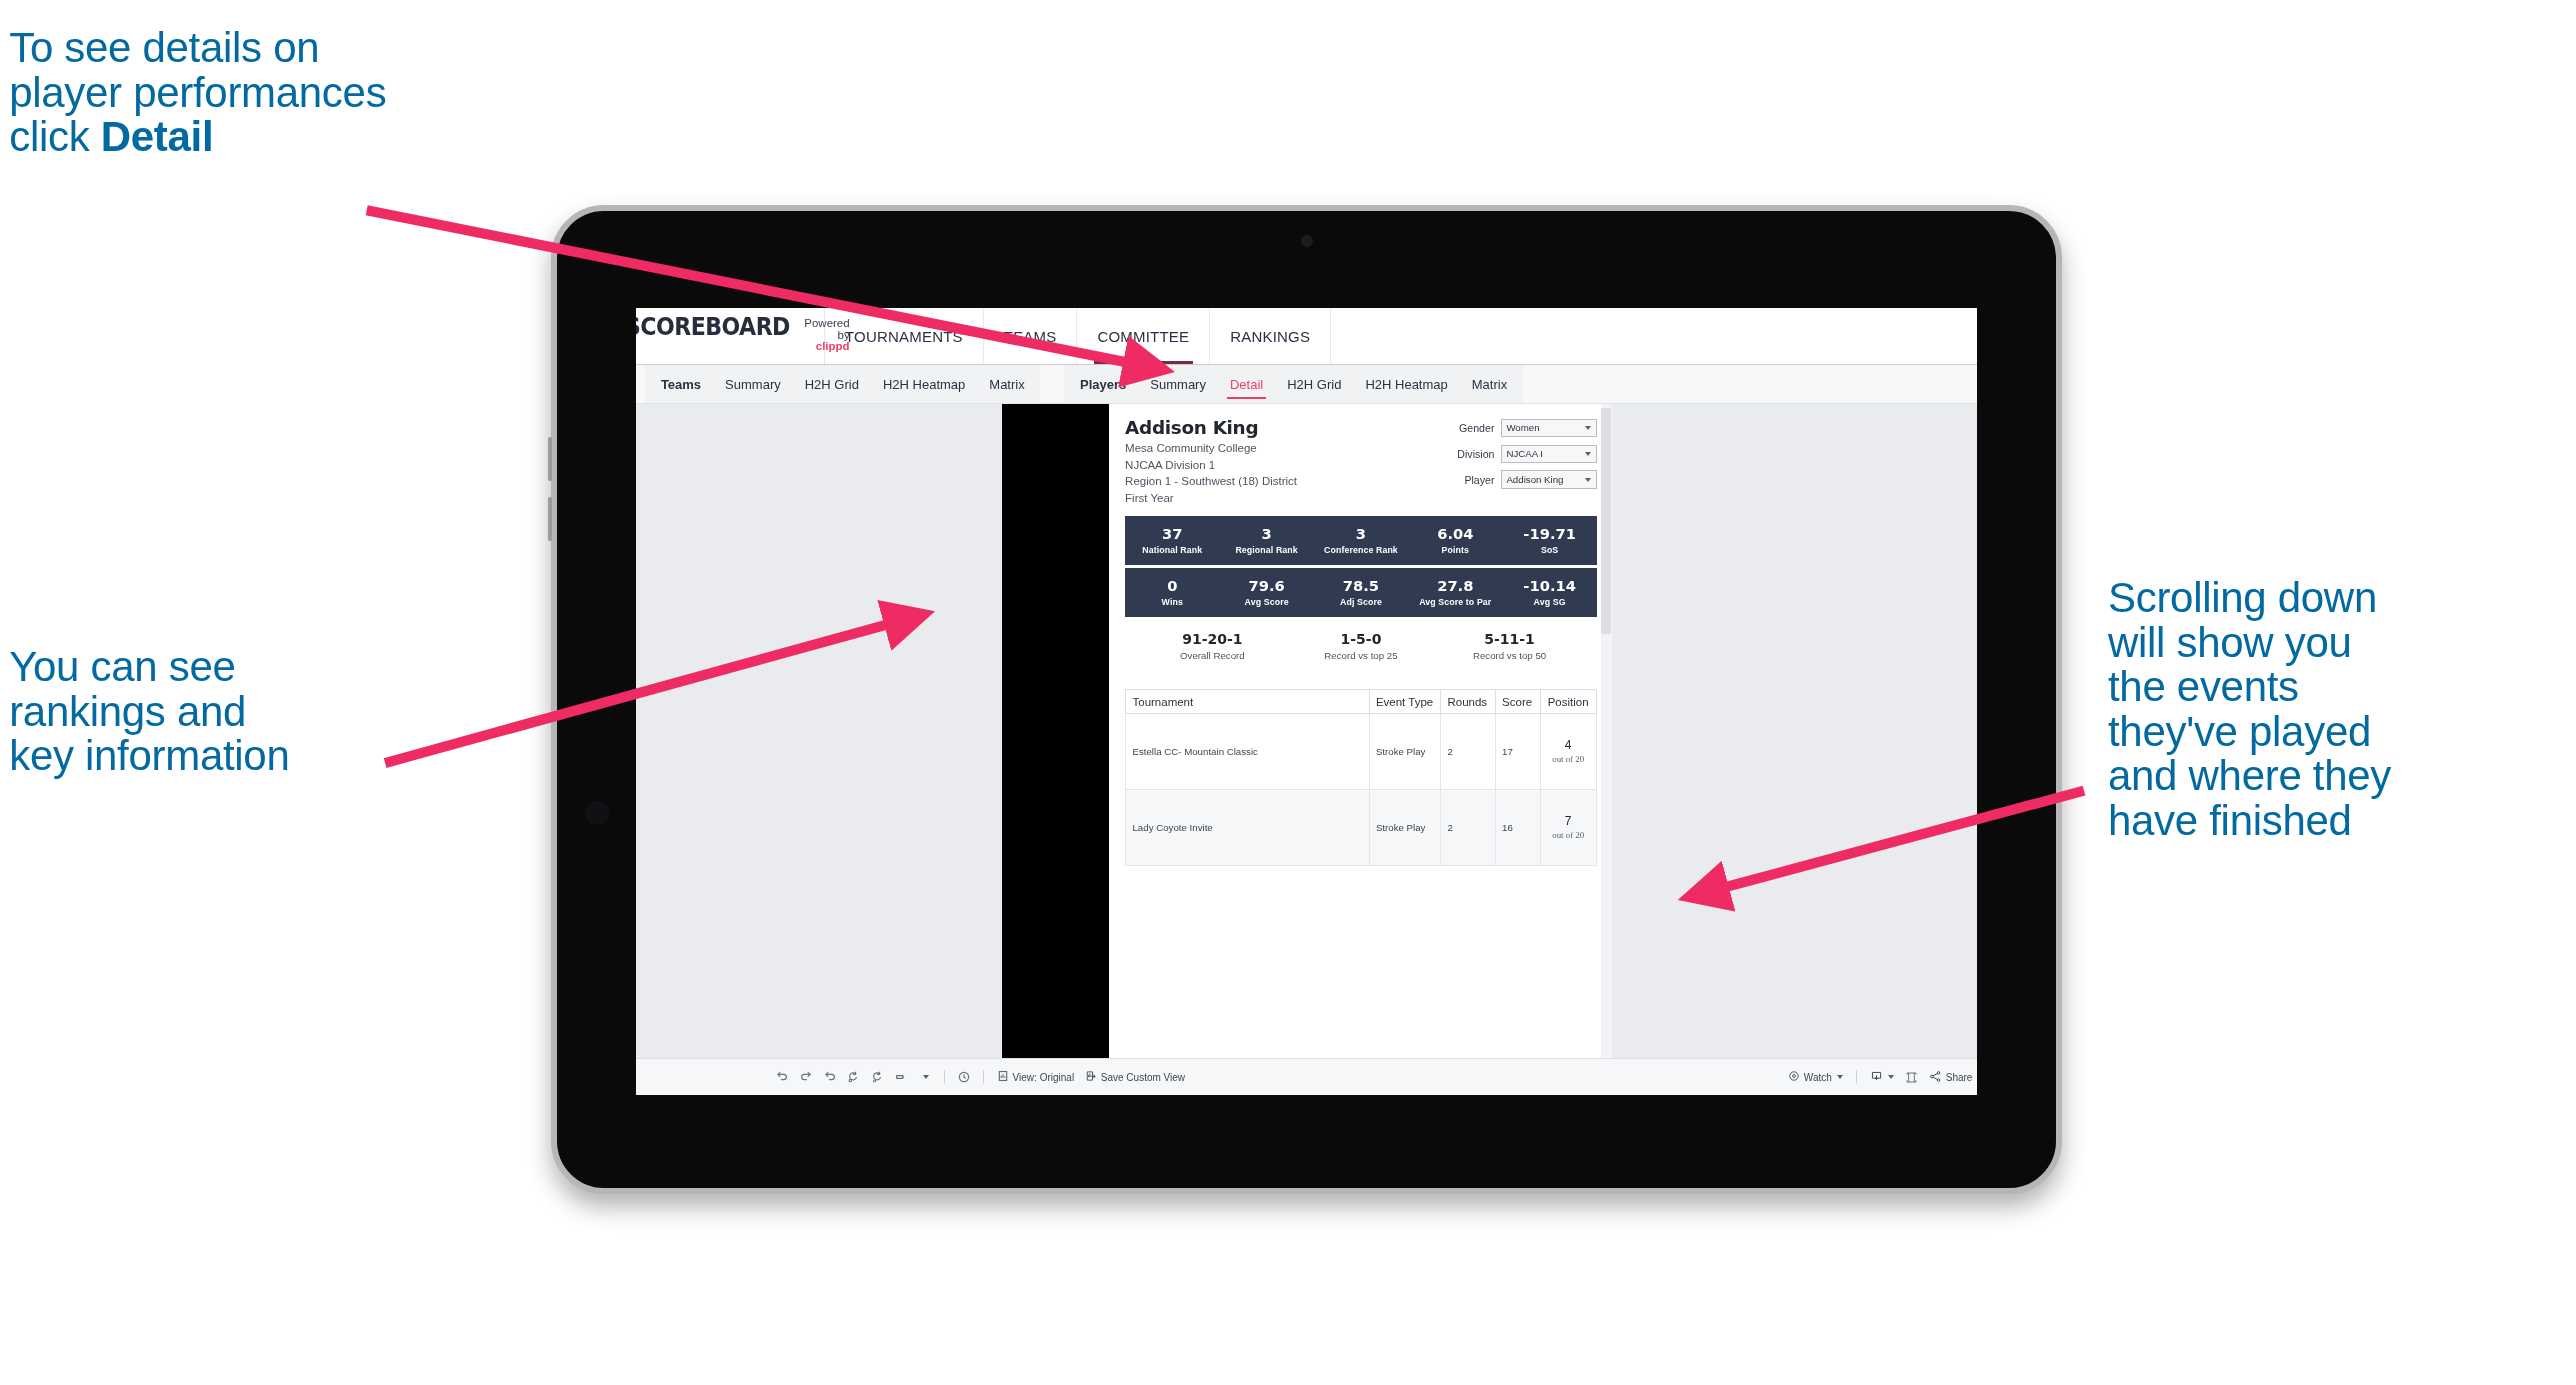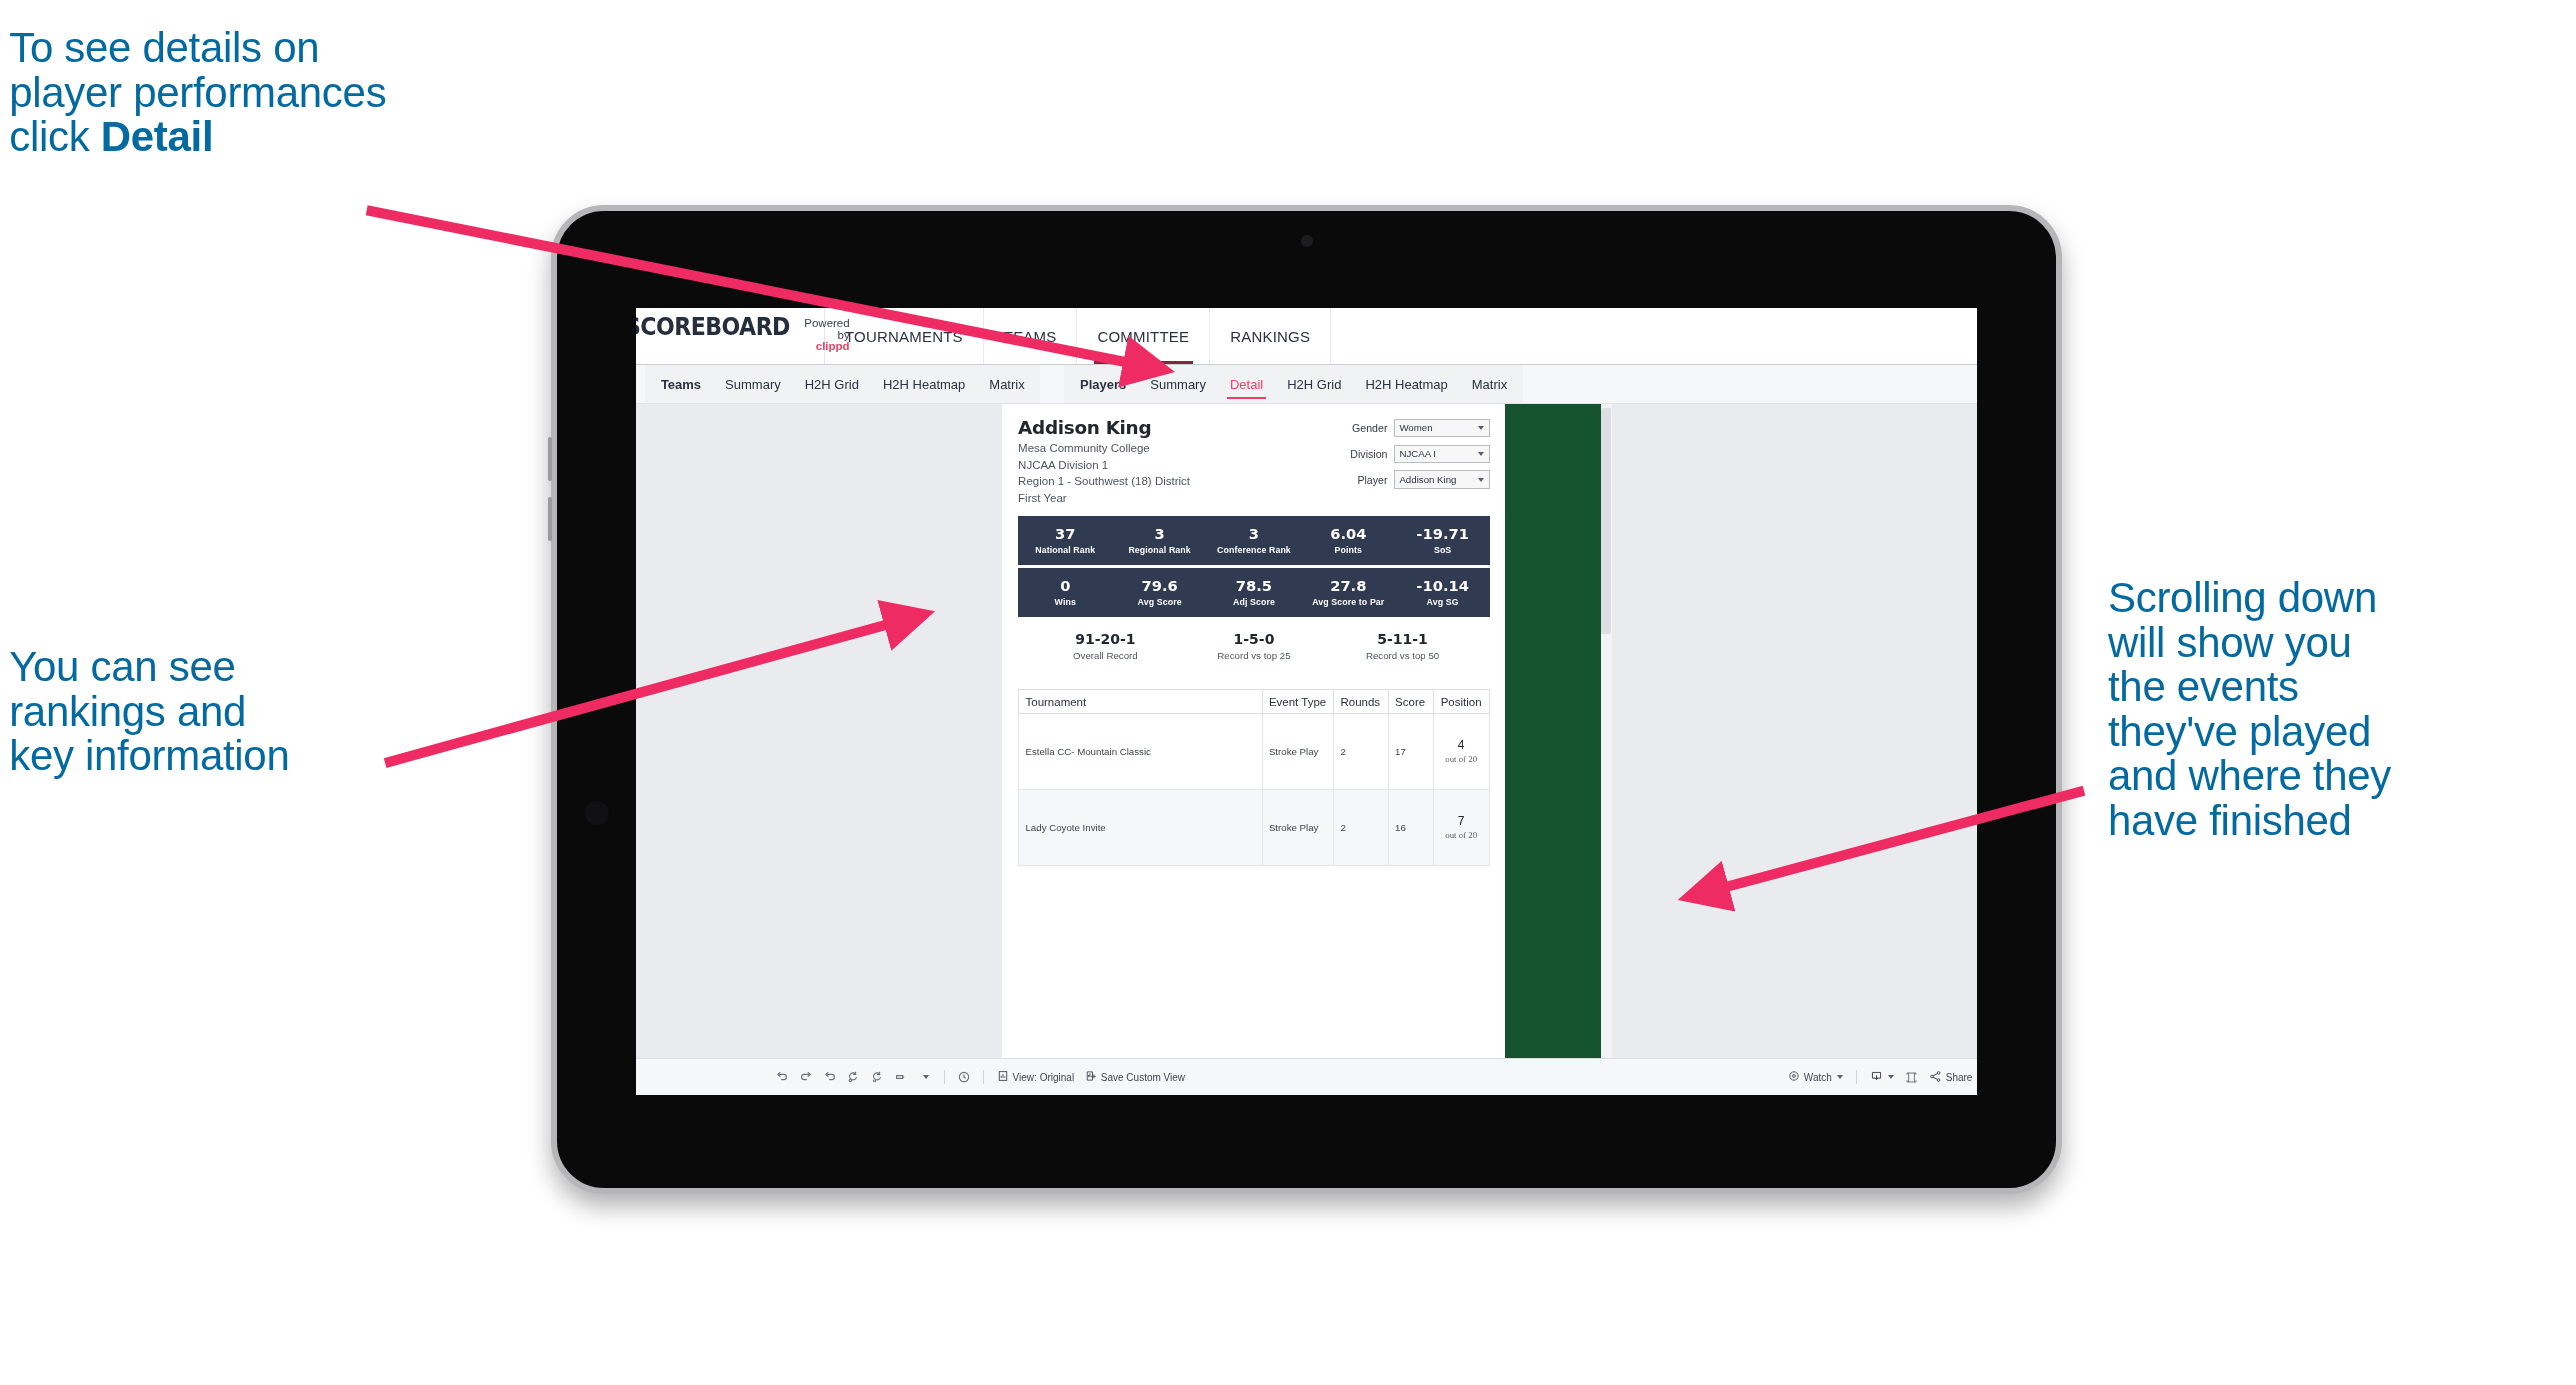--- a/index.html
+++ b/index.html
@@ -116,23 +116,23 @@
 
   
   .workspace {
     position:relative;
     height: calc(787px - 57px - 39px - 37px);
     background:#e9ebee;
     display:flex; justify-content:center;
     overflow:hidden;
   }
   .canvas {
-    width: 610px; background:#14532d;
+    width: 610px; background:#000000;
     position:relative;
-    display:flex; 
+    display:flex; justify-content:flex-end;
   }
   .sheet {
     width: 503px; background:#ffffff;
     padding: 13px 14.7px 0 16.6px;
     position:relative;
   }
   .scrollbar-track {
     position:absolute; right:0; top:0; width: 11px; height: 100%;
     background: #f2f3f5;
   }

